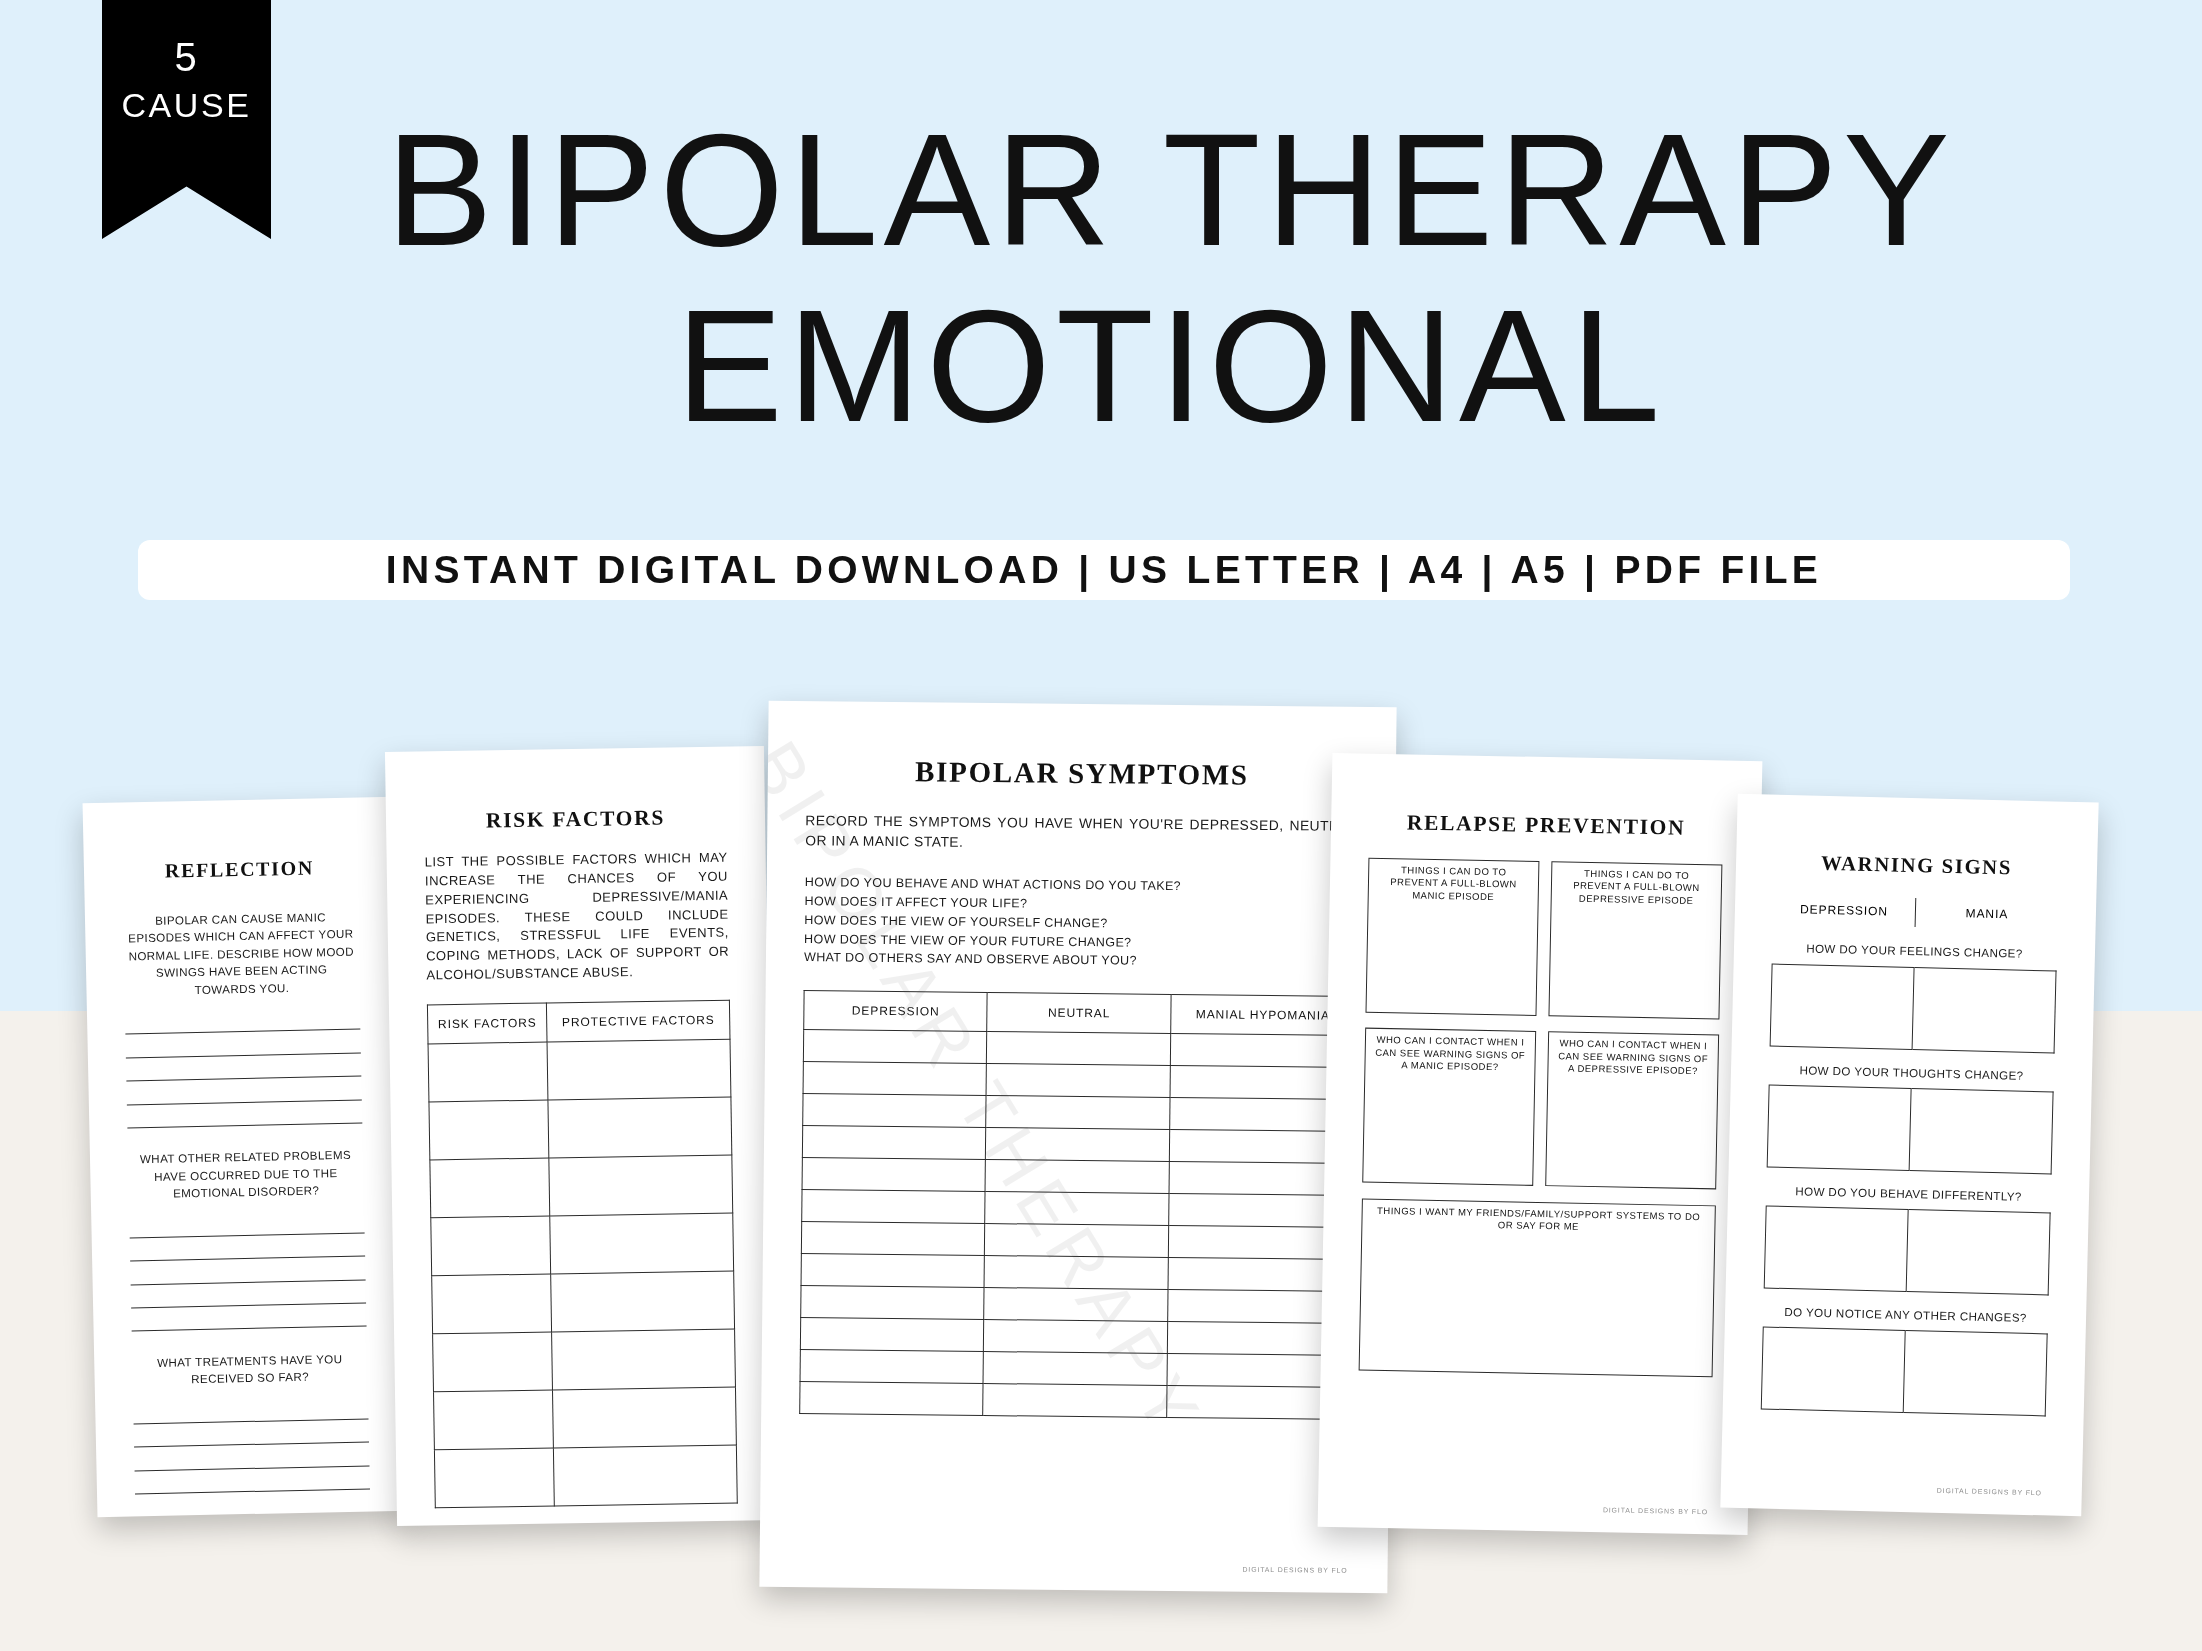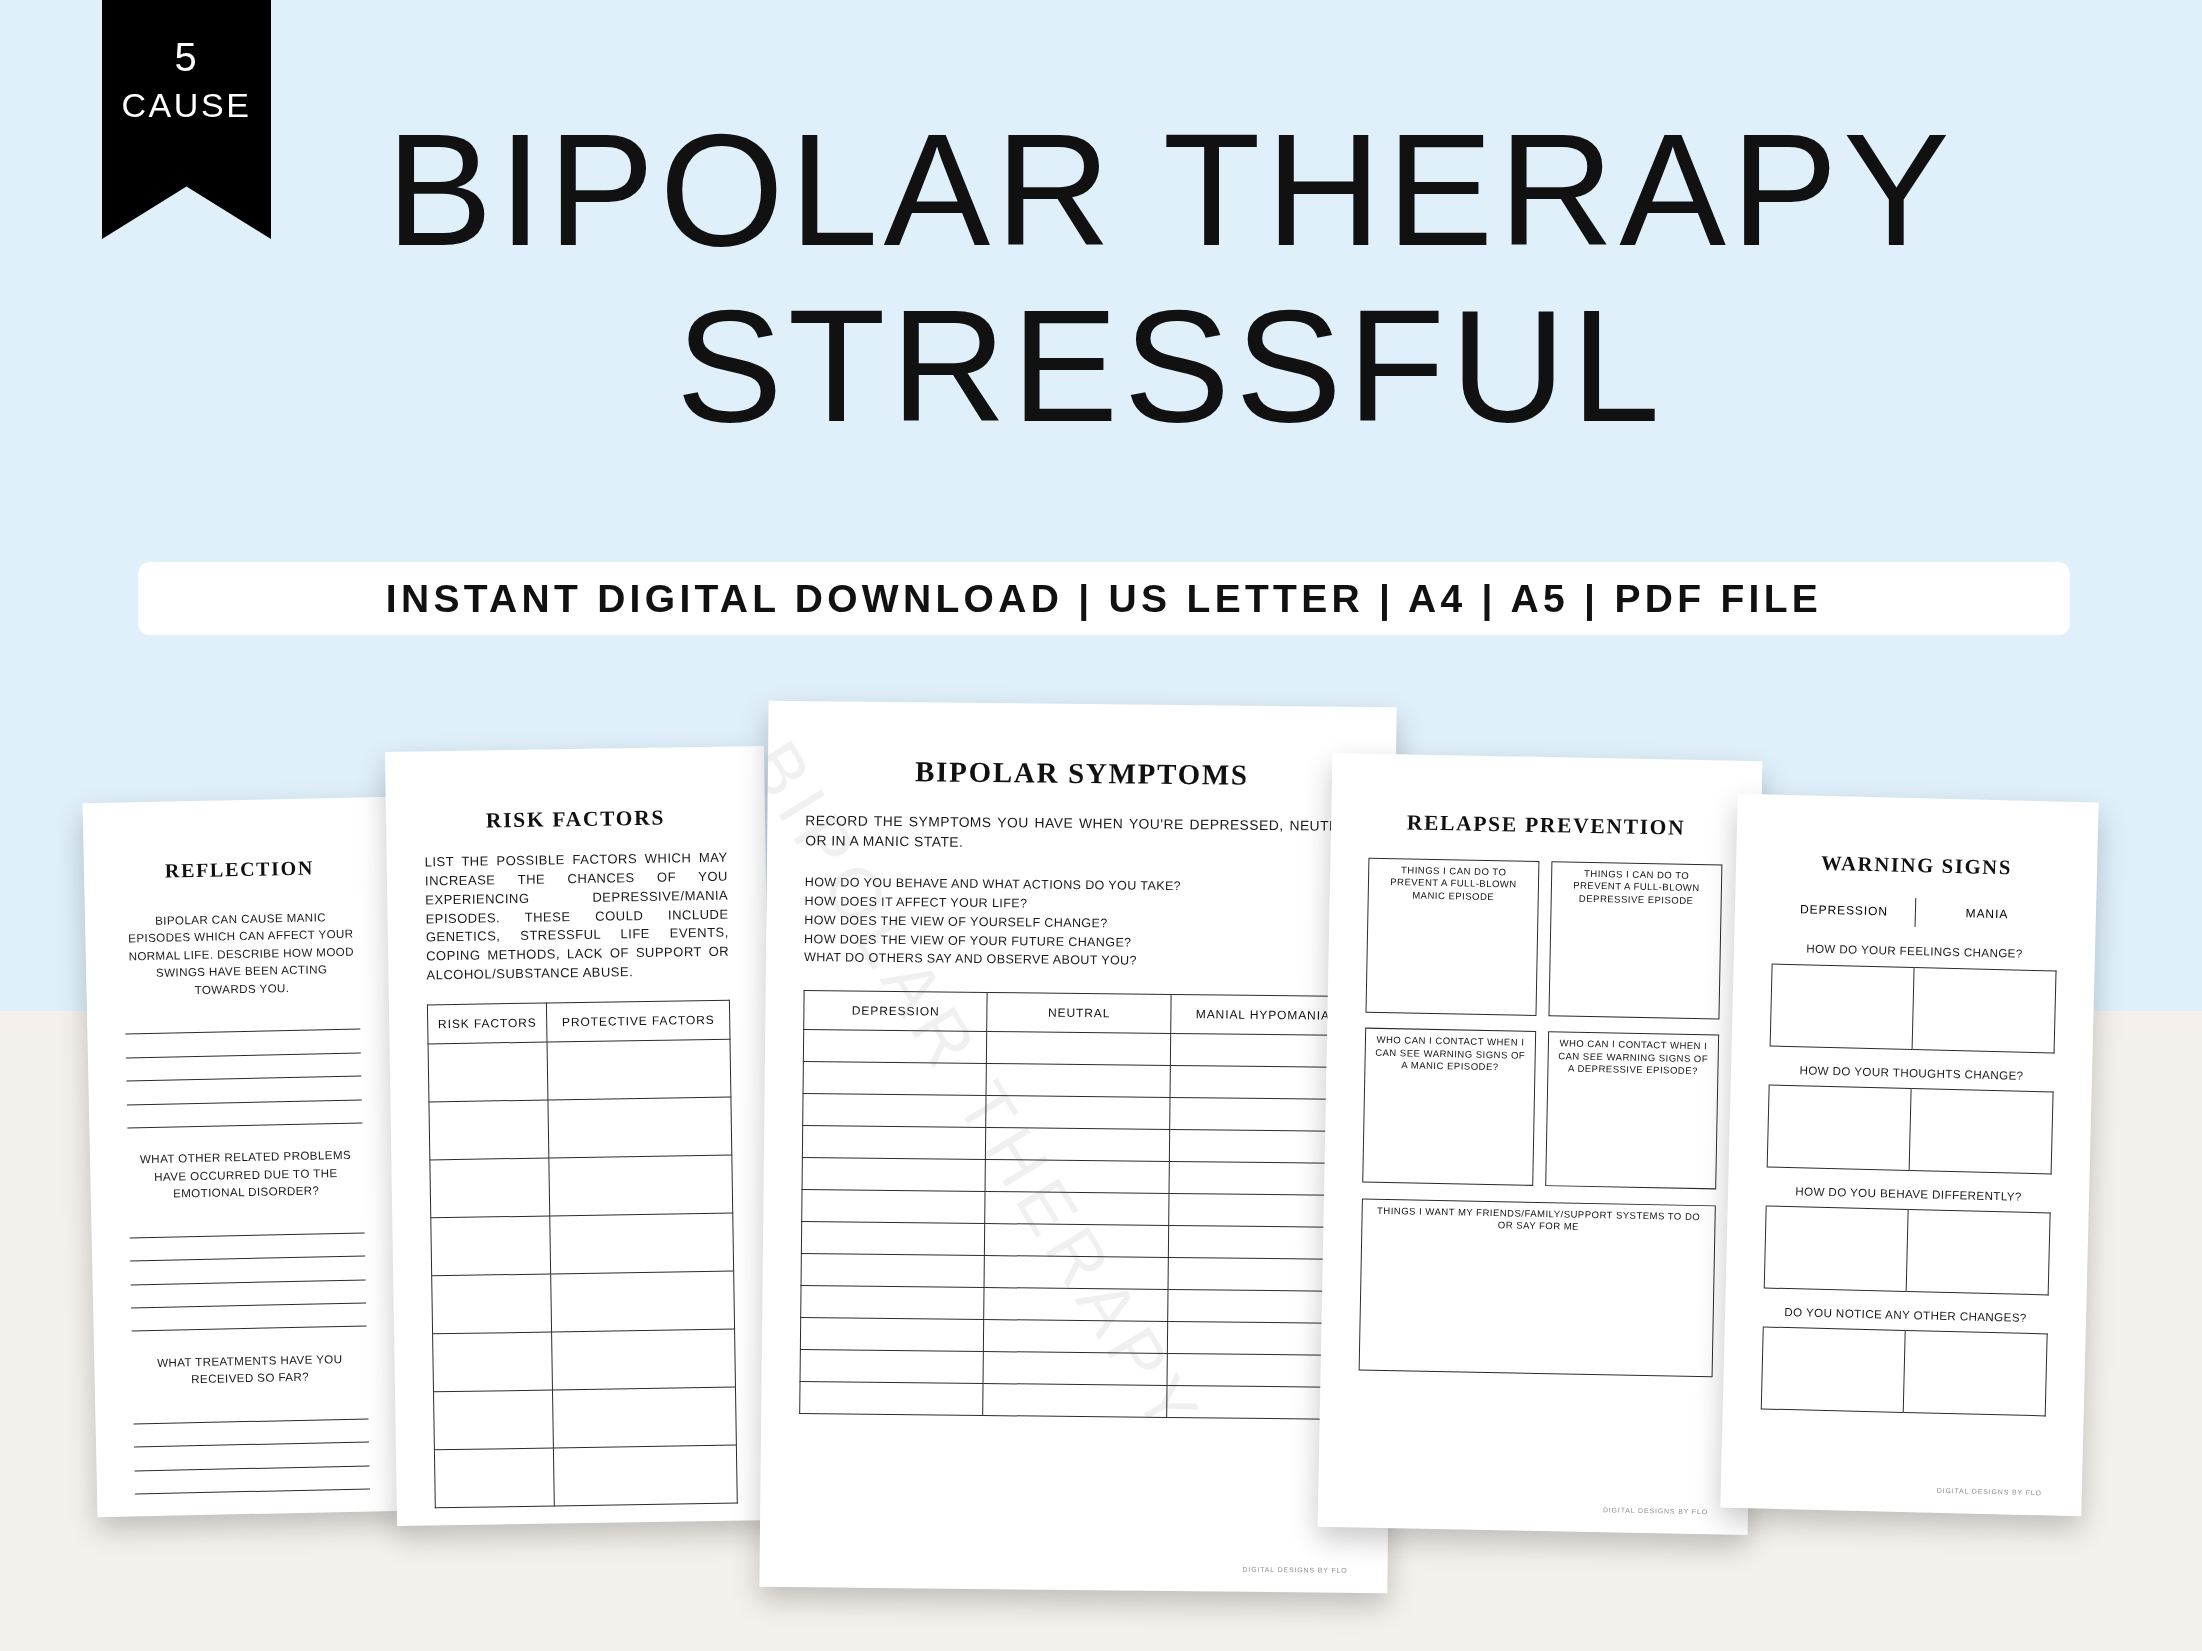--- a/index.html
+++ b/index.html
@@ -73,23 +73,23 @@
     font-weight: 400;
     white-space: nowrap;
   }
   .title-line.second {
     margin-top: 19px;
   }
   
   .subtitle-pill {
     position: absolute;
     left: 138px;
-    top: 562px;
+    top: 540px;
     width: 1932px;
-    height: 73px;
+    height: 60px;
     background: #ffffff;
     border-radius: 12px;
     display: flex;
     align-items: center;
     justify-content: center;
     box-sizing: border-box;
   }
   .subtitle-text {
     font-size: 39px;
     letter-spacing: 4.3px;
@@ -238,21 +238,21 @@
 <div class="stage">
   <div class="bottom-band"></div>
 
   <div class="ribbon">
     <div class="ribbon-num">5</div>
     <div class="ribbon-word">CAUSE</div>
   </div>
 
   <div class="title-wrap">
     <div class="title-line">BIPOLAR THERAPY</div>
-    <div class="title-line second">STRESSFUL</div>
+    <div class="title-line second">EMOTIONAL</div>
   </div>
 
   <div class="subtitle-pill">
     <div class="subtitle-text">INSTANT DIGITAL DOWNLOAD | US LETTER | A4 | A5 | PDF FILE</div>
   </div>
 
   <div class="sheet" id="sheet-reflection">
     <div class="sheet-inner">
       <div class="sheet-title" style="font-size:20px;margin:24px 0 29px 0;">REFLECTION</div>
 

